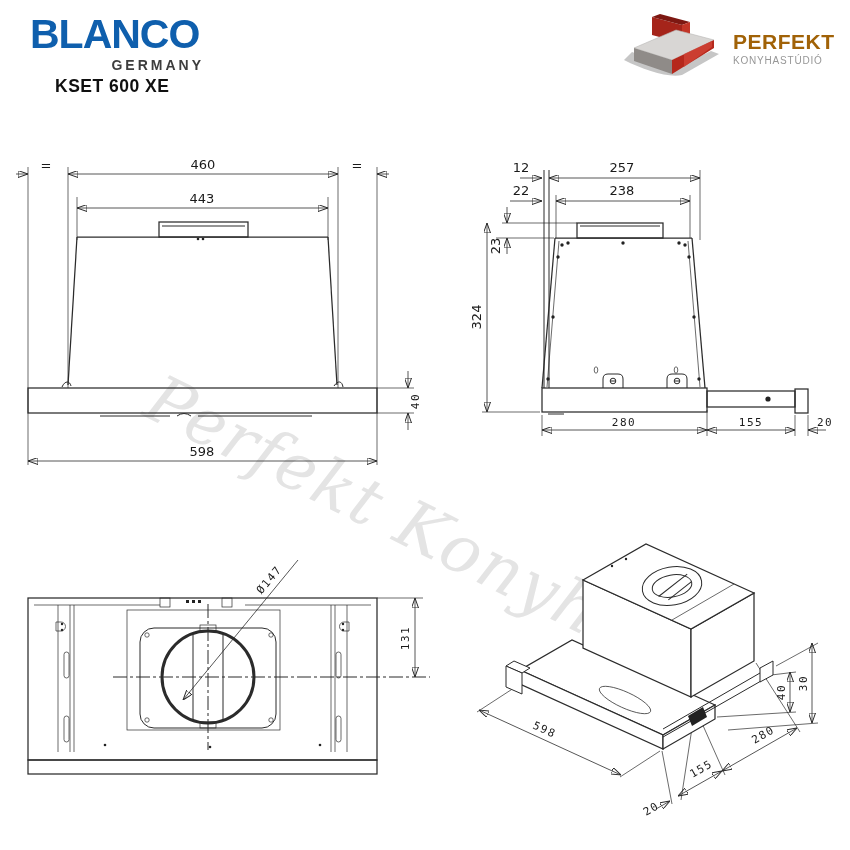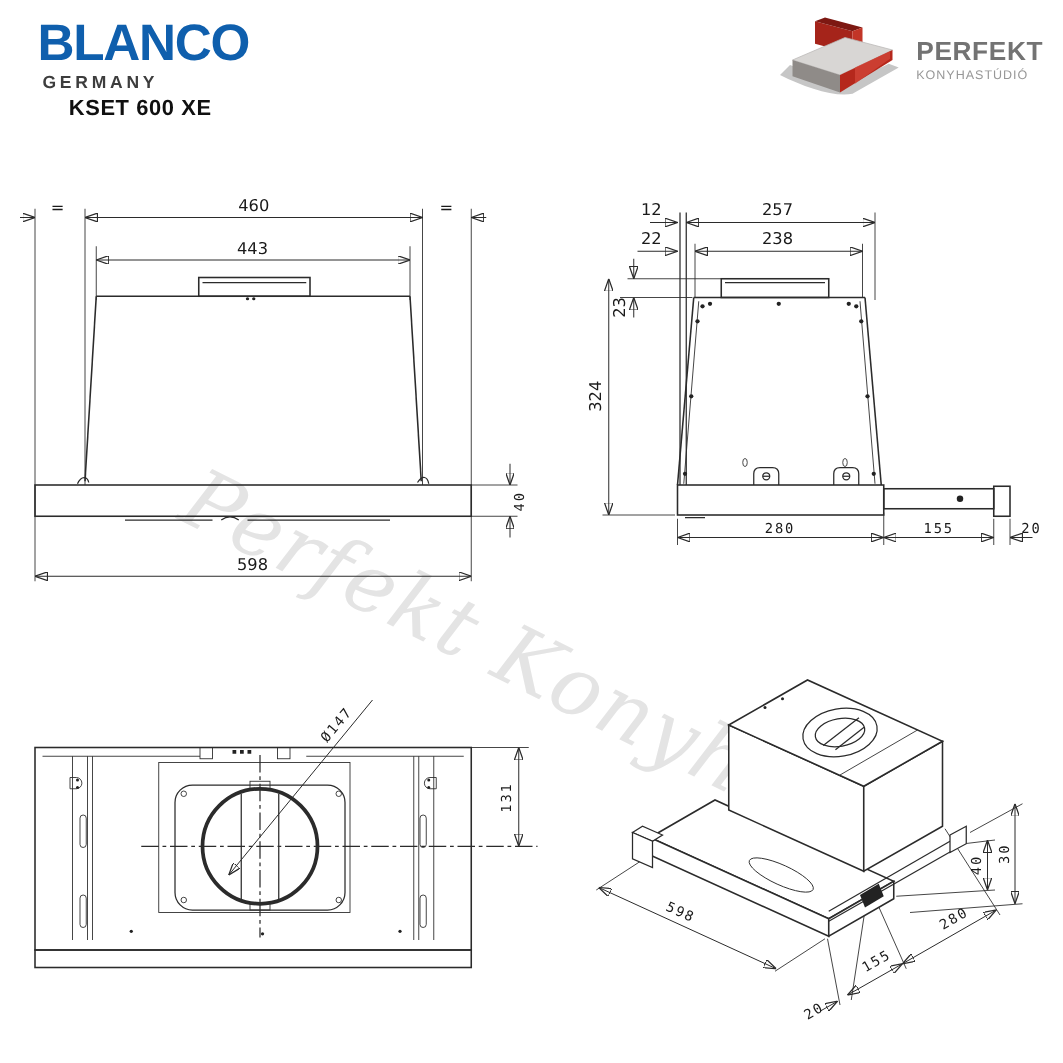--- a/index.html
+++ b/index.html
@@ -1,25 +1,25 @@
 <!DOCTYPE html>
 <html><head>
 <meta charset="utf-8">
 <style>
   html,body{margin:0;padding:0;background:#fff;}
   #page{position:relative;width:850px;height:850px;background:#fff;overflow:hidden;
         font-family:"Liberation Sans",sans-serif;}
   
   .brand{position:absolute;left:30px;top:14px;font-size:41px;font-weight:900;
          letter-spacing:-1px;color:#0f5fad;line-height:1;}
-  .brand-sub{position:absolute;left:34px;top:57px;width:158px;text-align:left;
+  .brand-sub{position:absolute;left:46px;top:57px;width:158px;text-align:right;
          font-size:14px;font-weight:800;letter-spacing:3px;color:#3d3d3d;}
   .model{position:absolute;left:55px;top:76px;font-size:17.5px;color:#101010;letter-spacing:.5px;font-weight:bold;}
   .partner-name{position:absolute;left:733px;top:30px;font-size:21px;font-weight:900;
-         letter-spacing:.5px;color:#737373;}
+         letter-spacing:.5px;color:#a16207;}
   .partner-sub{position:absolute;left:733px;top:55px;font-size:10px;color:#979797;letter-spacing:.8px;}
   .partner-icon{position:absolute;left:622px;top:8px;}
   
   .watermark{position:absolute;left:168px;top:360px;font-family:"DejaVu Serif",serif;
          font-style:italic;font-size:66px;color:#e4e4e4;white-space:nowrap;
          transform:rotate(26.5deg);transform-origin:0 0;letter-spacing:2px;pointer-events:none;}
   
   .tech{position:absolute;}
   .tech line,.tech rect,.tech path,.tech ellipse,.tech circle,.tech polygon{
          stroke:#2b2b2b;fill:none;stroke-width:1;}

